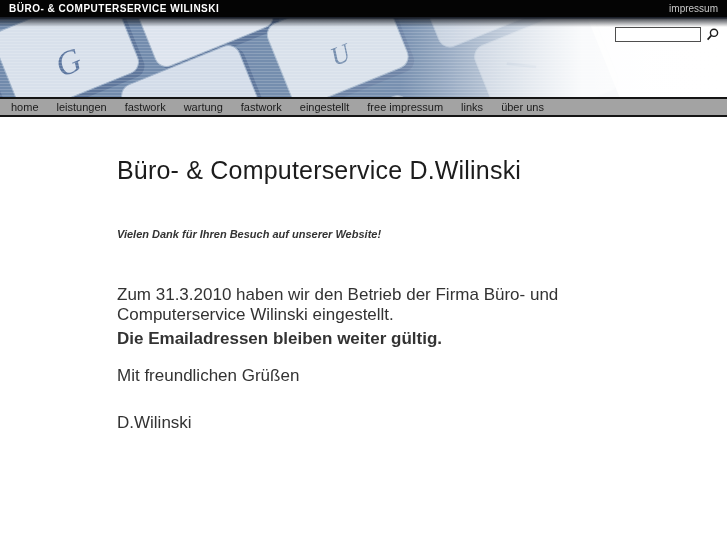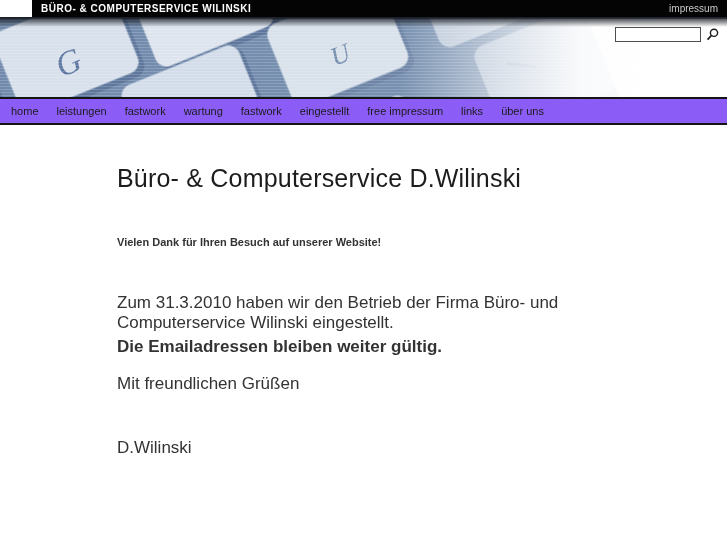--- a/index.html
+++ b/index.html
@@ -13,21 +13,20 @@
   }
 
   
   .topbar {
     height: 17px;
     background: #040404;
     display: flex;
     align-items: center;
     justify-content: space-between;
     padding: 0 9px;
-    margin-left: 32px;
   }
   .topbar-title {
     color: #ffffff;
     font-size: 10px;
     font-weight: bold;
     letter-spacing: 0.5px;
   }
   .topbar-links {
     display: flex;
     gap: 15px;
@@ -69,22 +68,22 @@
   .search .mag-btn {
     background: transparent;
     border: none;
     padding: 0;
     cursor: pointer;
     line-height: 0;
   }
 
   
   .nav {
-    height: 28px;
-    background: #8b5cf6;
+    height: 20px;
+    background: #a3a3a3;
     border-top: 2px solid #141414;
     border-bottom: 2px solid #141414;
     display: flex;
     align-items: center;
     padding-left: 2px;
     white-space: nowrap;
   }
   .nav a {
     font-size: 11px;
     color: #1b1b1b;
@@ -103,26 +102,27 @@
     font-size: 25px;
     font-weight: normal;
     color: #1c1c1c;
     letter-spacing: 0.2px;
   }
   .main .intro {
     margin: 43px 0 0 0;
     font-size: 11px;
     font-weight: bold;
     color: #333333;
+    font-style: italic;
   }
   .main p { font-size: 17px; color: #333333; }
   .main .p1 { margin: 45px 0 0 0; }
   .main .p2 { margin: 4px 0 0 0; font-weight: bold; }
   .main .p3 { margin: 17px 0 12px 0; }
-  .main .sig { margin: 44px 0 0 0; }
+  .main .sig { margin: 27px 0 0 0; }
 </style>
 </head>
 <body>
 
 <div class="topbar">
   <span class="topbar-title">BÜRO- &amp; COMPUTERSERVICE WILINSKI</span>
   <span class="topbar-links">
     <a href="#">kontakt</a>
     <a href="#">impressum</a>
     <a href="#">agb</a>

